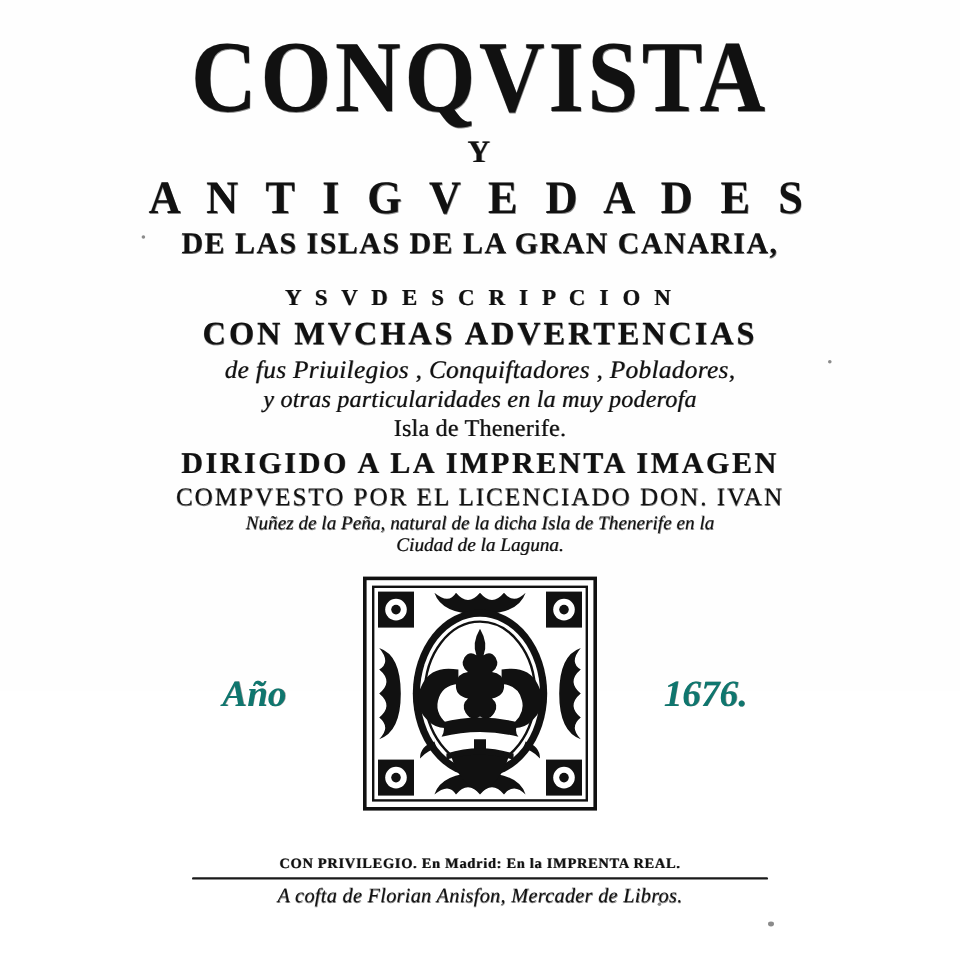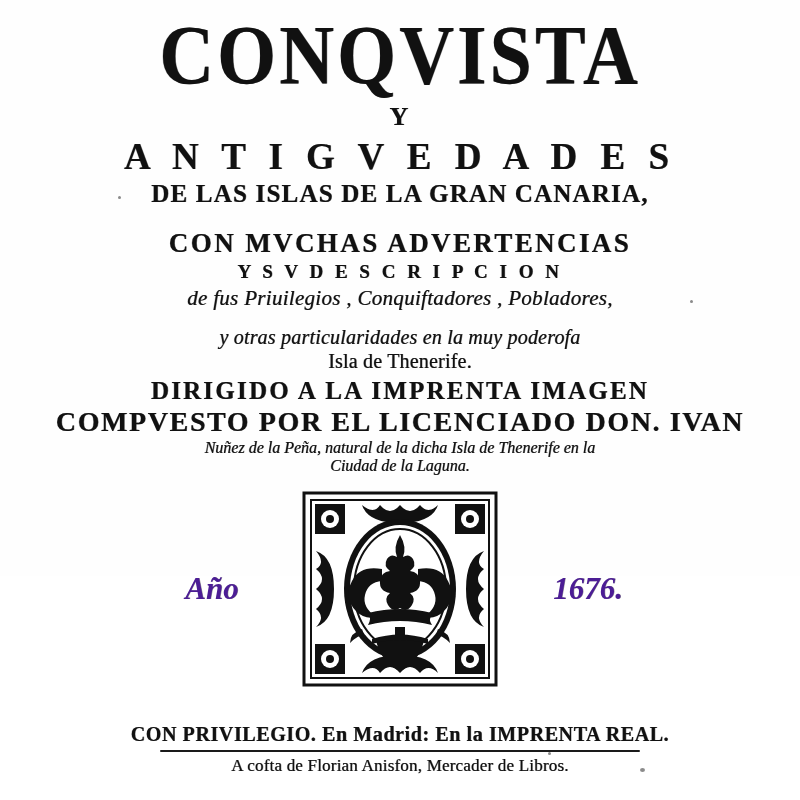--- a/index.html
+++ b/index.html
@@ -15,21 +15,21 @@
     color: #1a1a1a;
   }
   .page {
     position: relative;
     width: 800px;
     height: 576px;
     background: #fefefe;
     display: flex;
     flex-direction: column;
     align-items: center;
-    padding-top: 12px;
+    padding-top: 22px;
     box-sizing: border-box;
   }
 
   
   .line {
     text-align: center;
     white-space: nowrap;
     font-family: "Liberation Serif", serif;
     color: #111111;
     text-shadow: 0.5px 0.4px 0 rgba(0,0,0,0.45), -0.4px 0.3px 0 rgba(0,0,0,0.25);
@@ -73,21 +73,21 @@
   .l-con {
     font-size: 27px;
     letter-spacing: 2.4px;
     font-weight: 700;
     margin-bottom: 2px;
   }
   .l-it1 {
     font-size: 21px;
     font-style: italic;
     letter-spacing: 0.3px;
-    margin-bottom: 15px;
+    margin-bottom: 1px;
   }
   .l-it2 {
     font-size: 20px;
     font-style: italic;
     letter-spacing: 0.2px;
     margin-bottom: 1px;
   }
   .l-it3 {
     font-size: 20px;
     letter-spacing: 0.2px;
@@ -98,23 +98,23 @@
     letter-spacing: 2.2px;
     font-weight: 700;
     margin-bottom: 1px;
   }
   .l-candel {
     font-size: 21px;
     font-style: italic;
     margin-bottom: 5px;
   }
   .l-comp {
-    font-size: 28px;
+    font-size: 21px;
     letter-spacing: 1.6px;
-    font-weight: 700;
+    font-weight: 400;
     margin-bottom: 1px;
   }
   .l-small1 {
     font-size: 16px;
     font-style: italic;
     margin-bottom: 0px;
   }
   .l-small2 {
     font-size: 16px;
     font-style: italic;
@@ -127,54 +127,55 @@
     align-items: center;
     justify-content: center;
     width: 100%;
     margin-top: 10px;
   }
   .year-label {
     font-size: 31px;
     font-family: "Liberation Serif", serif;
     font-style: italic;
     font-weight: 700;
-    color: #4c1d95;
+    color: #0f766e;
     width: 180px;
     text-align: center;
     text-shadow: 0.5px 0.4px 0 rgba(0,0,0,0.4);
   }
   .ornament {
     width: 196px;
     height: 196px;
     position: relative;
     flex: 0 0 auto;
   }
   .ornament svg { display: block; }
 
   
   .imprint {
     margin-top: 36px;
     text-align: center;
     width: 100%;
   }
   .l-priv {
-    font-size: 20px;
+    font-size: 12px;
     letter-spacing: 0.6px;
     font-weight: 700;
     margin-bottom: 4px;
   }
   .rule {
     width: 480px;
     height: 2px;
     background: #1a1a1a;
     margin: 3px auto 4px auto;
     border-radius: 1px;
   }
   .l-acosta {
     font-size: 17px;
+    font-style: italic;
     letter-spacing: 0.2px;
   }
 
   
   .speckle {
     position: absolute;
     background: #2b2b2b;
     border-radius: 50%;
     opacity: 0.55;
     pointer-events: none;
@@ -186,23 +187,23 @@
 <div class="page">
 
   <div class="line l-title">CONQVISTA</div>
 
   <div class="line l-y">Y</div>
 
   <div class="line l-antig">A N T I G V E D A D E S</div>
 
   <div class="line l-delas">DE LAS ISLAS DE LA GRAN CANARIA,</div>
 
+  <div class="line l-ysu">Y  S V   D E S C R I P C I O N</div>
+
   <div class="line l-con">CON  MVCHAS  ADVERTENCIAS</div>
-
-  <div class="line l-ysu">Y  S V   D E S C R I P C I O N</div>
 
   <div class="line l-it1">de fus Priuilegios , Conquiftadores , Pobladores,</div>
 
   <div class="line l-it2">y otras particularidades en la muy poderofa</div>
 
   <div class="line l-it3">Isla de Thenerife.</div>
 
   <div class="line l-dirigido">DIRIGIDO  A  LA  IMPRENTA  IMAGEN</div>
 
 

